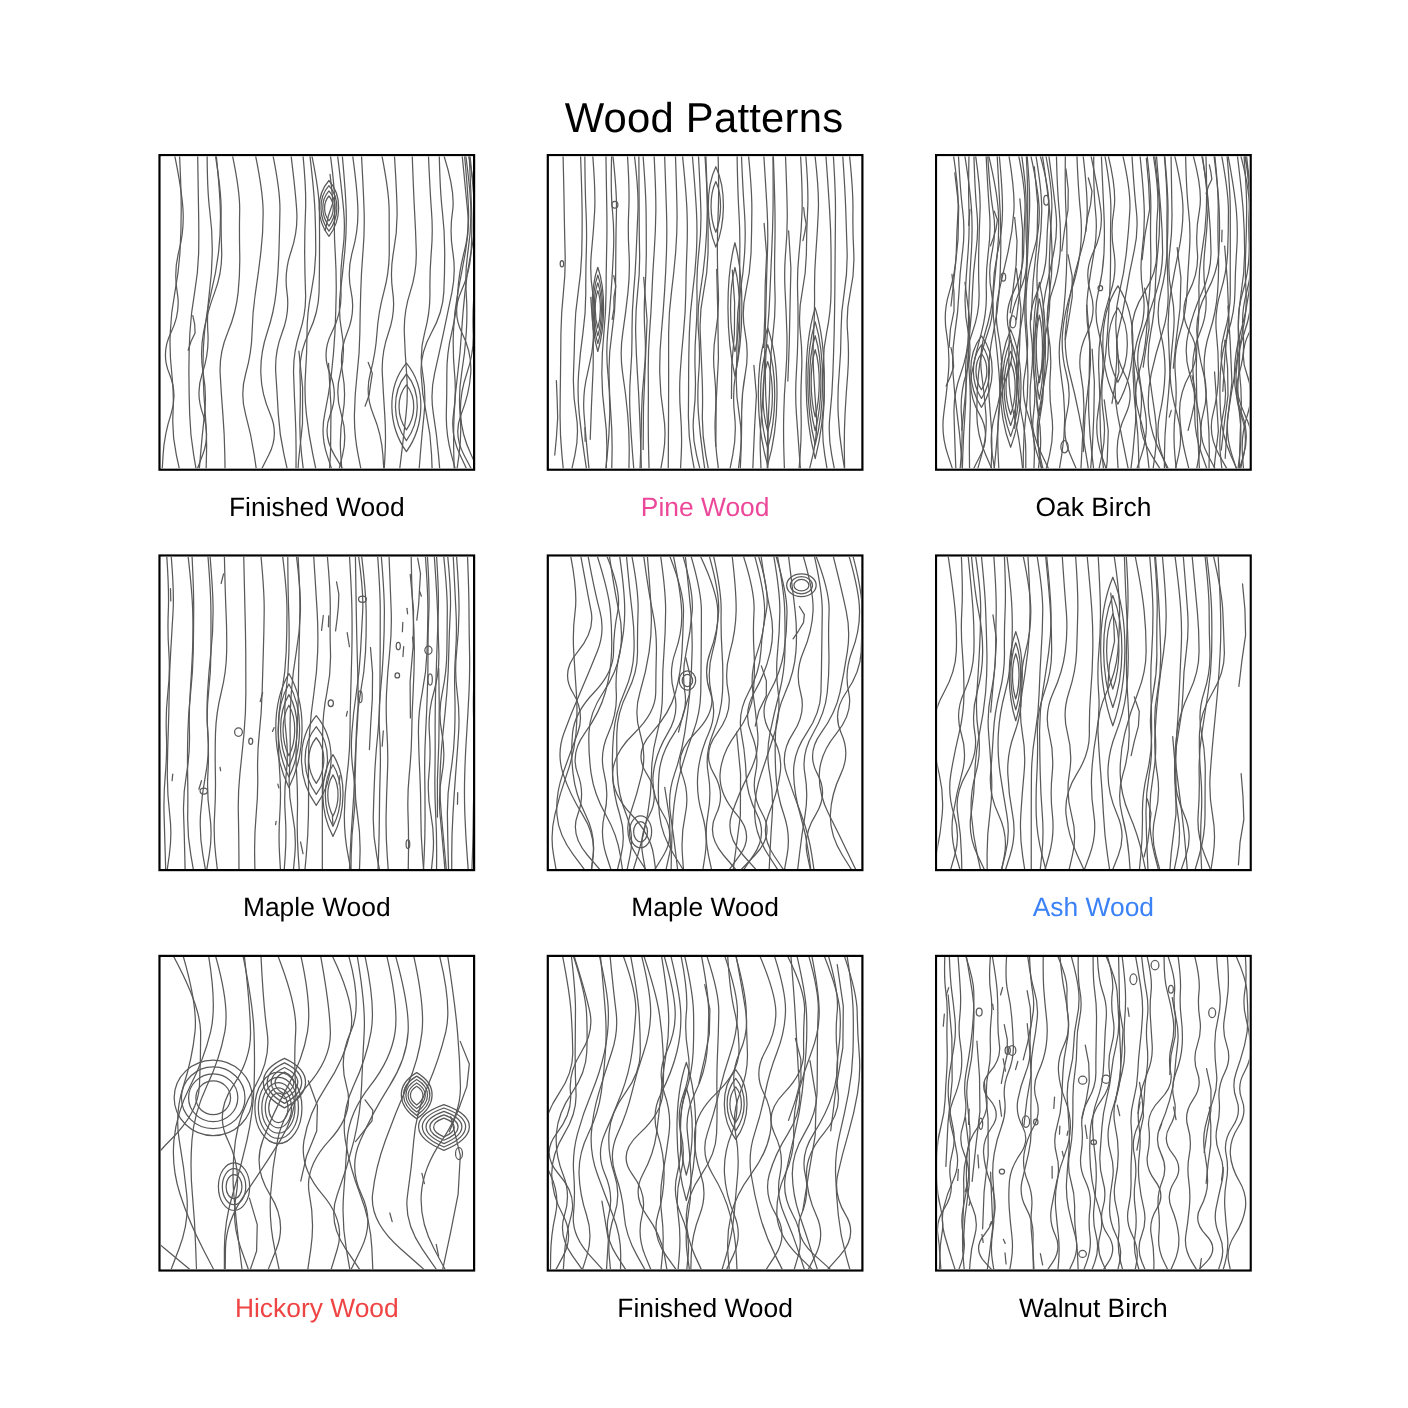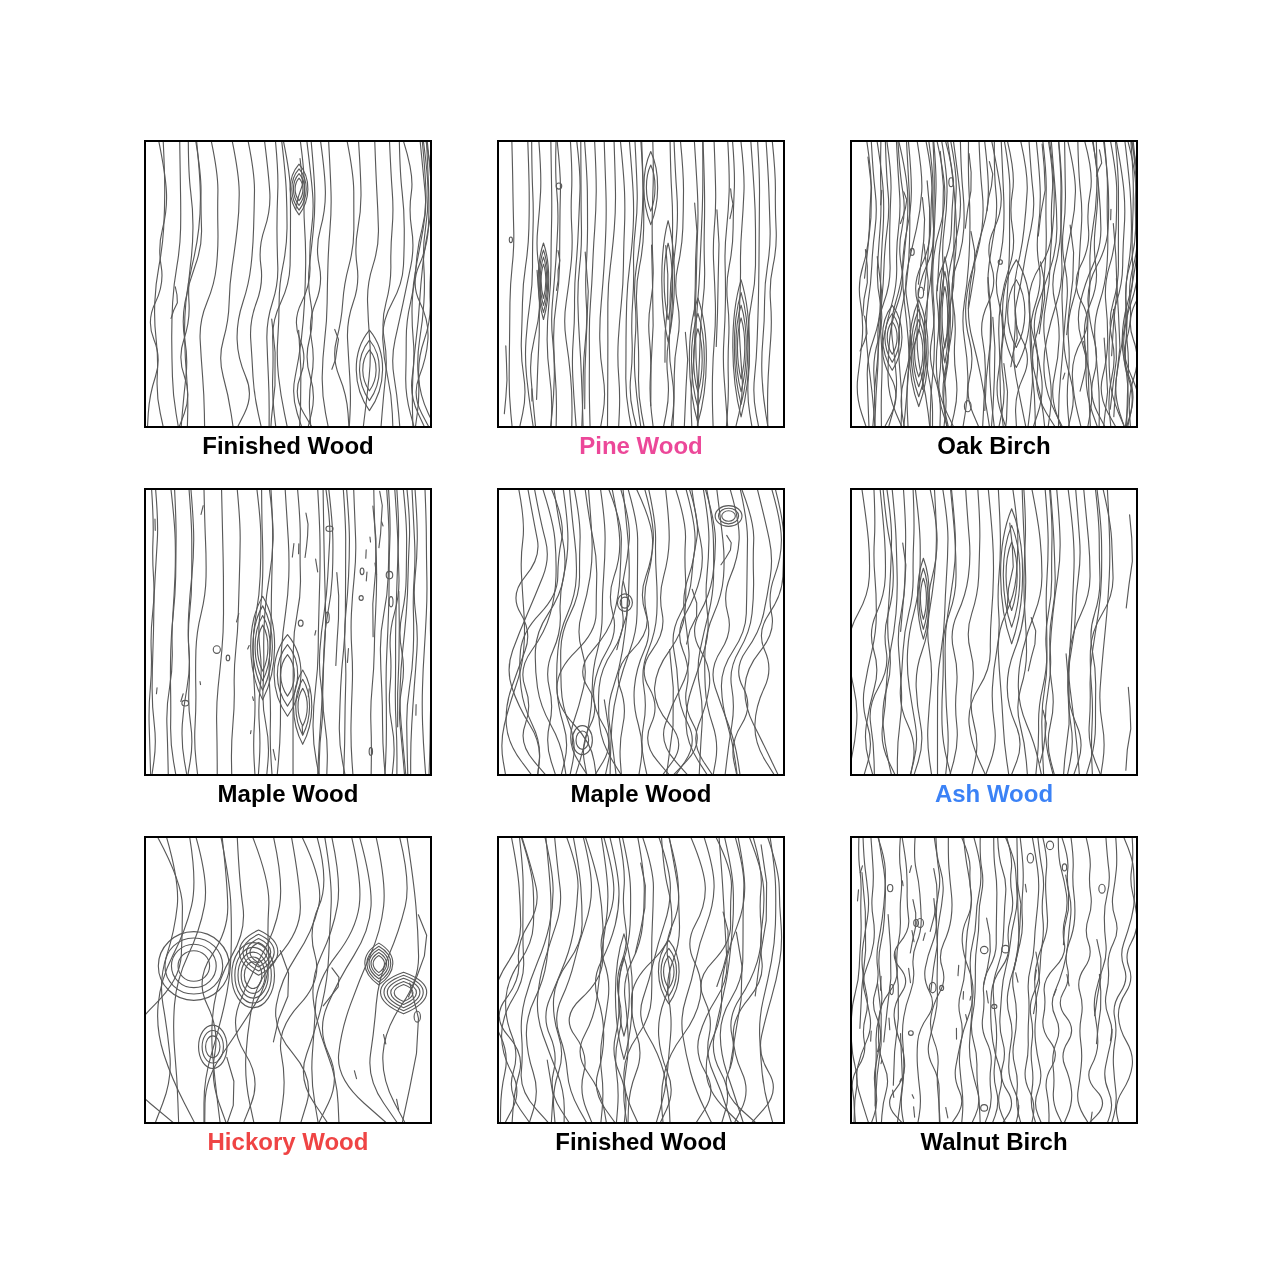--- a/index.html
+++ b/index.html
@@ -59,35 +59,35 @@
     background: #ffffff;
     overflow: hidden;
     display: block;
   }
   .swatch svg {
     display: block;
     width: 100%;
     height: 100%;
   }
   .caption {
-    margin-top: 4px;
+    margin-top: 20px;
     font-size: 24px;
     line-height: 28px;
     color: #000000;
     text-align: center;
     white-space: nowrap;
     font-family: "Liberation Sans", sans-serif;
-    font-weight: bold;
   }
 </style>
 </head>
 <body>
 
 <div id="page" style="background: rgb(255, 255, 255);">
 
+  <h1 id="figure-title" style="color: rgb(0, 0, 0);">Wood Patterns</h1>
 
   <div id="grid">
 
   <div class="cell">
         <div class="swatch" style="border-color: rgb(0, 0, 0);">
           <svg viewBox="0 0 288 288" preserveAspectRatio="none" xmlns="http://www.w3.org/2000/svg">
             <rect x="0" y="0" width="288" height="288" fill="#ffffff"></rect>
             <g fill="none" stroke="#595959" stroke-width="1.15" stroke-linecap="round" stroke-linejoin="round">
               <path d="M 11.9 -6.0 Q 19.7 31.5 20.7 50.3 Q 21.7 69.0 16.8 87.8 Q 12.0 106.5 15.3 125.3 Q 18.7 144.0 9.5 162.8 Q 0.2 181.5 8.0 200.3 Q 15.8 219.0 9.6 237.8 Q 3.4 256.5 2.3 275.3 T 1.2 294.0"></path>
               <path d="M 17.2 -6.0 Q 19.1 31.5 19.0 50.3 Q 19.0 69.0 17.9 87.8 Q 16.8 106.5 13.2 125.3 Q 9.6 144.0 8.9 162.8 Q 8.1 181.5 10.3 200.3 Q 12.5 219.0 11.4 237.8 Q 10.4 256.5 14.5 275.3 T 18.5 294.0"></path>

